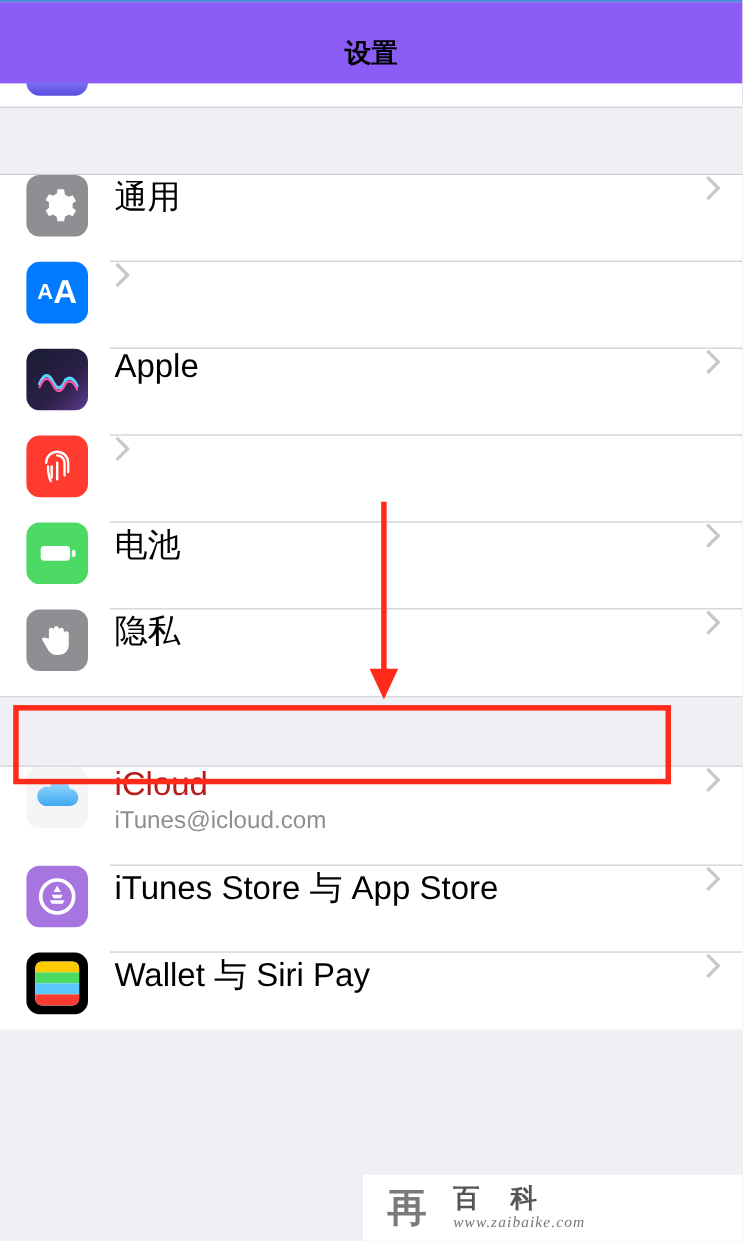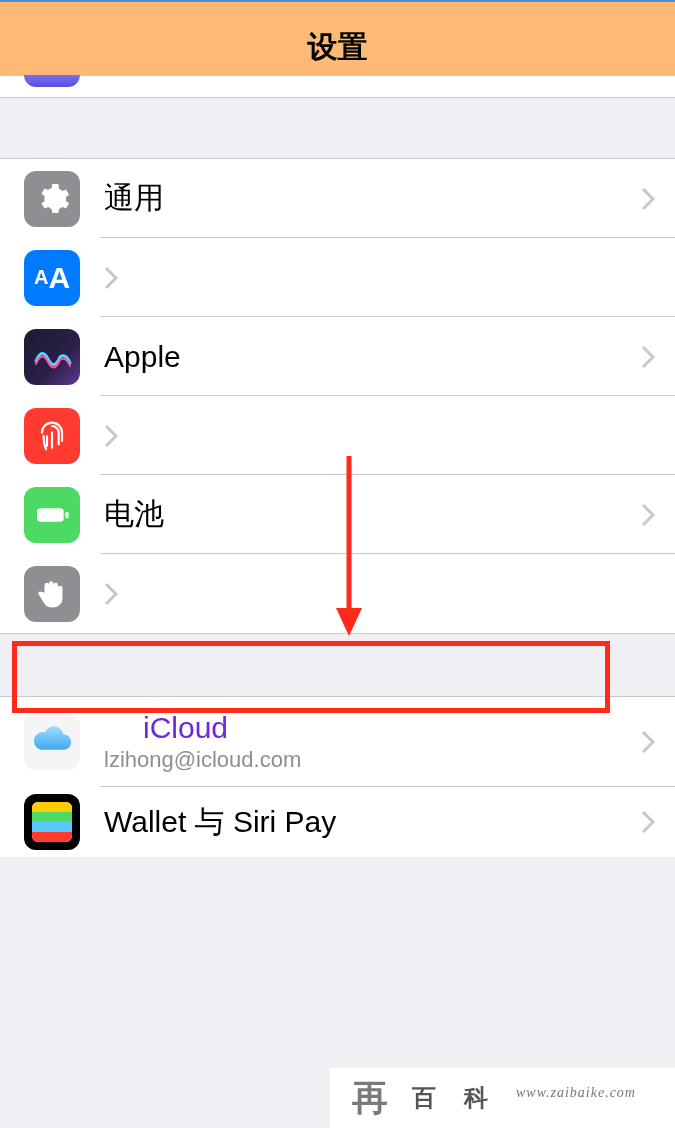--- a/index.html
+++ b/index.html
@@ -14,26 +14,26 @@
   .topbar-line {
     position: absolute;
     top: 0; left: 0; right: 0;
     height: 2px;
     background: #4a90d9;
   }
   .header {
     position: absolute;
     top: 2px; left: 0; right: 0;
     height: 92px;
-    background: #fdba74;
+    background: #8b5cf6;
     border-bottom: 1px solid #c4c4c6;
     display: flex;
     align-items: center;
     justify-content: center;
-    font-size: 30px;
+    font-size: 24px;
     font-weight: 600;
     color: #000;
   }
   .content {
     position: absolute;
     top: 76px; left: 0; right: 0; bottom: 0;
     background: #efeff4;
   }
   .partial-row {
     background: #fff;
@@ -57,21 +57,20 @@
     height: 62px;
     background: #efeff4;
   }
   .group {
     background: #fff;
     border-top: 1px solid #c8c7cc;
     border-bottom: 1px solid #c8c7cc;
   }
   .row {
     display: flex;
-    align-items: center;
     min-height: 79px;
     padding-left: 24px;
     position: relative;
   }
   .row-sep {
     position: absolute;
     left: 100px; right: 0; bottom: 0;
     height: 1px;
     background: #c8c7cc;
   }
@@ -96,22 +95,21 @@
     text-overflow: ellipsis;
   }
   .label-multi {
     display: flex;
     flex-direction: column;
     flex: 1;
     overflow: hidden;
   }
   .label-main {
     font-size: 30px;
-    color: #6d28d9;
-    margin-left: 39px;
+    color: #b91c1c;
   }
   .label-sub {
     font-size: 22px;
     color: #8e8e93;
     margin-top: 2px;
   }
   .chev {
     color: #c7c7cc;
     font-size: 36px;
     padding-right: 20px;
@@ -164,21 +162,21 @@
     padding-left: 20px;
     gap: 22px;
     font-family: "SimSun","STSong",serif;
   }
   .wm-logo {
     width: 40px; height: 40px;
     color:#7a7a7a;
     display:flex;align-items:center;justify-content:center;
     font-size:36px;font-weight:bold;
   }
-  .wm-text { display:flex; flex-direction:row; line-height:1.1; }
+  .wm-text { display:flex; flex-direction:column; line-height:1.1; }
   .wm-title { font-size: 24px; letter-spacing: 28px; color:#555; font-weight:bold; }
   .wm-url { font-size: 14px; letter-spacing: 1px; color:#777;font-style:italic; }
 
   
   .wallet-inner {
     position:absolute; inset:8px;
     background:#fff; border-radius:6px;
     display:flex; flex-direction:column;
     overflow:hidden;
   }
@@ -281,20 +279,21 @@
       </div>
       <div class="row-sep"></div>
     </div>
 
     <div class="row">
       <div class="icon ic-privacy">
         <svg width="36" height="36" viewBox="0 0 24 24">
             <path fill="#fff" d="M7 11V6a1.5 1.5 0 013 0v4V5a1.5 1.5 0 013 0v5V6a1.5 1.5 0 013 0v5V8a1.5 1.5 0 013 0v7a6 6 0 01-6 6h-1c-3 0-5-2-6-4l-3-5c-.5-1 .5-2 1.5-1.5L7 11z"></path>
           </svg>
       </div>
+      <div class="label">隐私</div>
       <div class="chev">
         <svg width="14" height="24" viewBox="0 0 14 24">
             <path fill="none" stroke="#c7c7cc" stroke-width="3" d="M2 2l10 10L2 22"></path>
           </svg>
       </div>
 
     </div>
 
   </div>
 
@@ -309,30 +308,45 @@
               <linearGradient id="cg" x1="0" y1="0" x2="0" y2="1">
                 <stop offset="0" stop-color="#9fdcff"></stop>
                 <stop offset="1" stop-color="#3fa9f0"></stop>
               </linearGradient>
             </defs>
             <path fill="url(#cg)" d="M18 16a4 4 0 000-8 5 5 0 00-9.6-1A4.5 4.5 0 006 16h12z"></path>
           </svg>
       </div>
       <div class="label-multi">
         <div class="label-main">iCloud</div>
-        <div class="label-sub">lzihong@icloud.com</div>
-      </div>
-      <div class="chev">
-        <svg width="14" height="24" viewBox="0 0 14 24">
-            <path fill="none" stroke="#c7c7cc" stroke-width="3" d="M2 2l10 10L2 22"></path>
-          </svg>
-      </div>
-      <div class="row-sep"></div>
-    </div>
-
+        <div class="label-sub">iTunes@icloud.com</div>
+      </div>
+      <div class="chev">
+        <svg width="14" height="24" viewBox="0 0 14 24">
+            <path fill="none" stroke="#c7c7cc" stroke-width="3" d="M2 2l10 10L2 22"></path>
+          </svg>
+      </div>
+      <div class="row-sep"></div>
+    </div>
+
+    <div class="row">
+      <div class="icon ic-itunes">
+        <svg width="40" height="40" viewBox="0 0 24 24">
+            <circle cx="12" cy="12" r="9" fill="none" stroke="#fff" stroke-width="2"></circle>
+            <path fill="#fff" d="M12 6l2 3.5H10L12 6zm-4 8h8l-1 2H9l-1-2zm1-3h6l-1 2H10l-1-2z"></path>
+          </svg>
+      </div>
+      <div class="label">iTunes Store 与 App Store</div>
+      <div class="chev">
+        <svg width="14" height="24" viewBox="0 0 14 24">
+            <path fill="none" stroke="#c7c7cc" stroke-width="3" d="M2 2l10 10L2 22"></path>
+          </svg>
+      </div>
+      <div class="row-sep"></div>
+    </div>
 
     <div class="row" style="min-height:70px">
       <div class="icon ic-wallet">
         <div class="wallet-inner">
           <div style="background:#ffcc00"></div>
           <div style="background:#4cd964"></div>
           <div style="background:#5ac8fa"></div>
           <div style="background:#ff3b30"></div>
         </div>
       </div>

